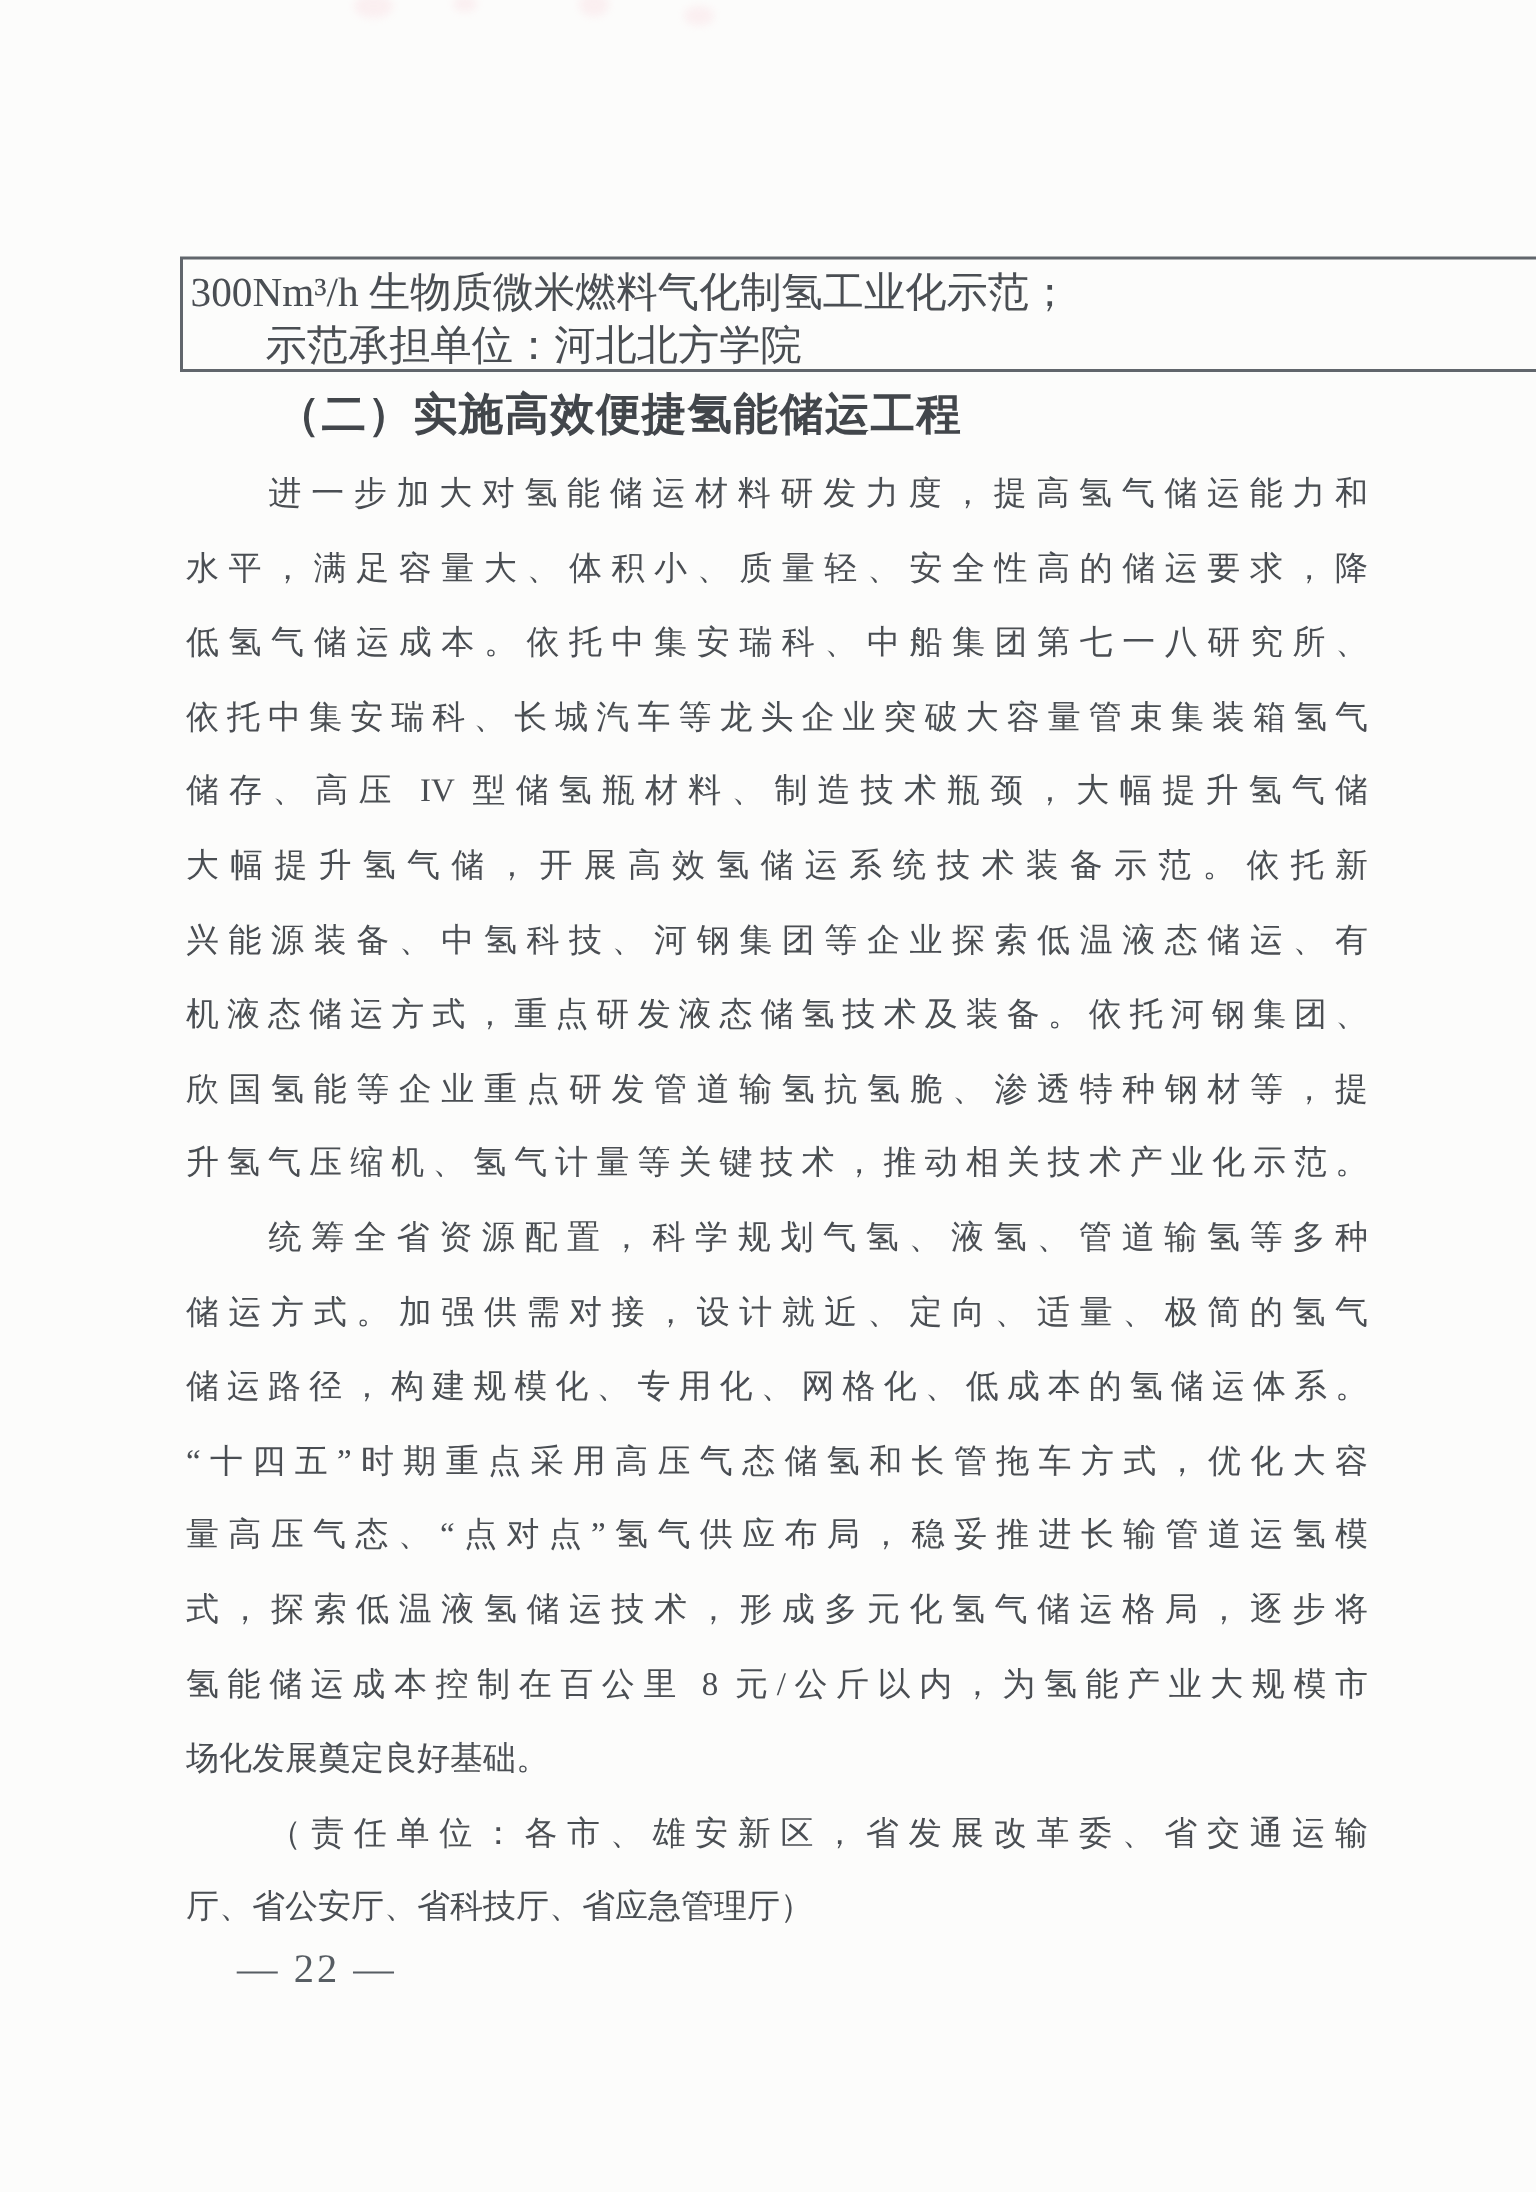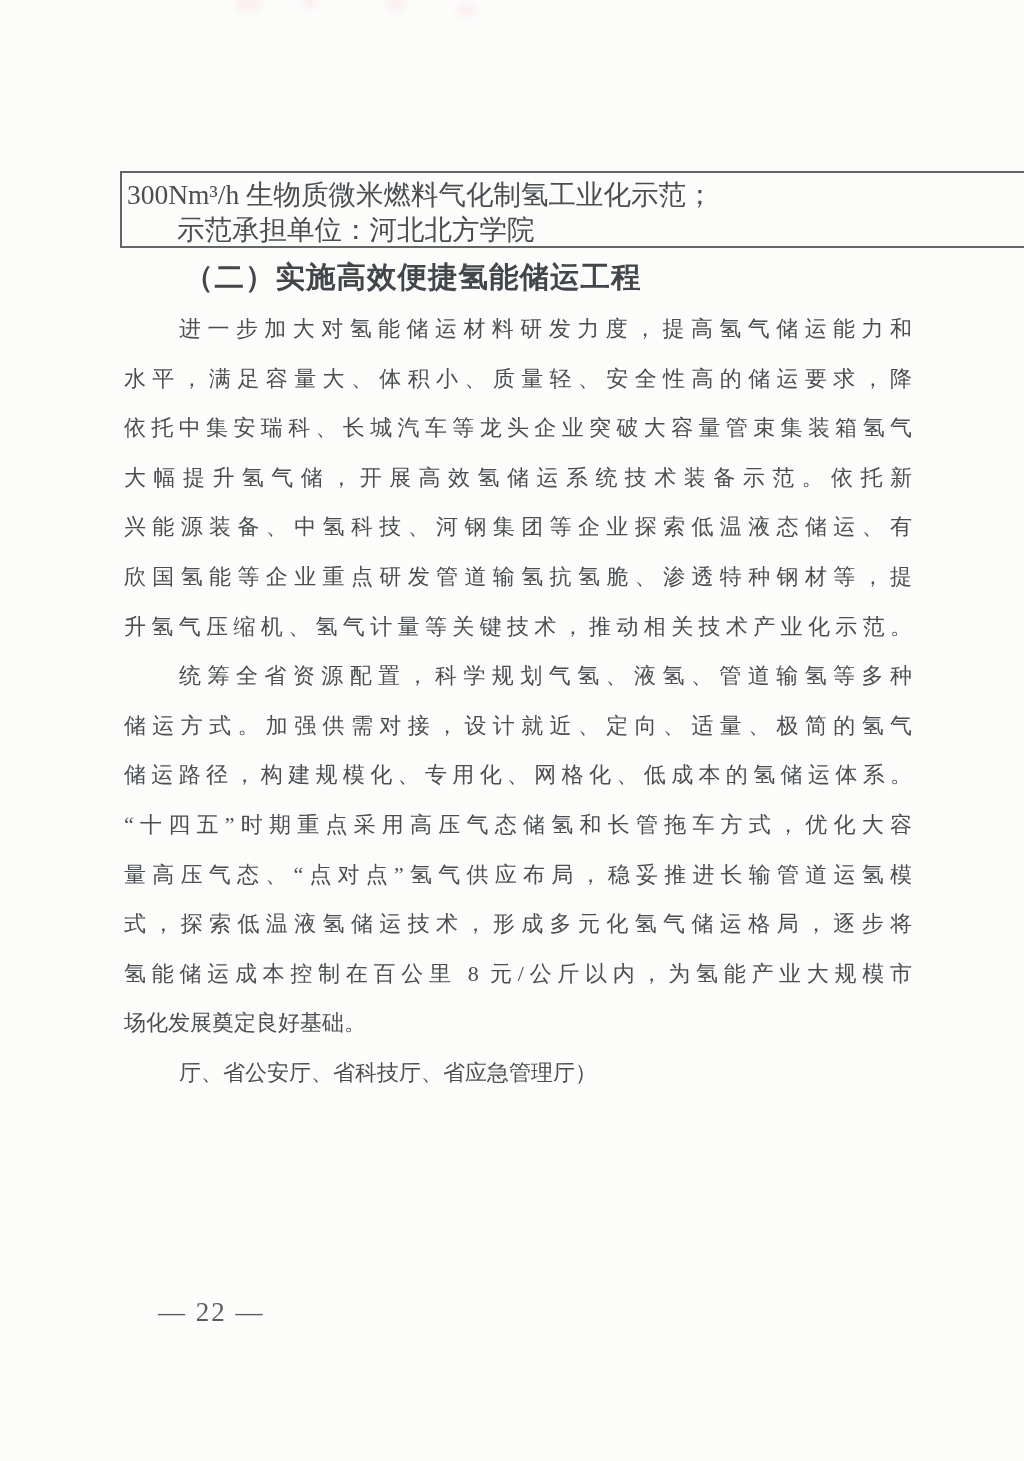--- a/index.html
+++ b/index.html
@@ -81,35 +81,39 @@
       <div class="cline">300Nm³/h 生物质微米燃料气化制氢工业化示范；</div>
       <div class="cline">示范承担单位：河北北方学院</div>
     </div>
 
   <div class="heading">（二）实施高效便捷氢能储运工程</div>
 
   <div class="body-text">
       <div class="para">
         <div class="line">进一步加大对氢能储运材料研发力度，提高氢气储运能力和</div>
         <div class="line">水平，满足容量大、体积小、质量轻、安全性高的储运要求，降</div>
+        <div class="line">低氢气储运成本。依托中集安瑞科、中船集团第七一八研究所、</div>
         <div class="line">依托中集安瑞科、长城汽车等龙头企业突破大容量管束集装箱氢气</div>
+        <div class="line">储存、高压 IV 型储氢瓶材料、制造技术瓶颈，大幅提升氢气储</div>
         <div class="line">大幅提升氢气储，开展高效氢储运系统技术装备示范。依托新</div>
         <div class="line">兴能源装备、中氢科技、河钢集团等企业探索低温液态储运、有</div>
+        <div class="line">机液态储运方式，重点研发液态储氢技术及装备。依托河钢集团、</div>
         <div class="line">欣国氢能等企业重点研发管道输氢抗氢脆、渗透特种钢材等，提</div>
         <div class="line">升氢气压缩机、氢气计量等关键技术，推动相关技术产业化示范。</div>
       </div>
       <div class="para">
         <div class="line">统筹全省资源配置，科学规划气氢、液氢、管道输氢等多种</div>
         <div class="line">储运方式。加强供需对接，设计就近、定向、适量、极简的氢气</div>
         <div class="line">储运路径，构建规模化、专用化、网格化、低成本的氢储运体系。</div>
         <div class="line">“十四五”时期重点采用高压气态储氢和长管拖车方式，优化大容</div>
         <div class="line">量高压气态、“点对点”氢气供应布局，稳妥推进长输管道运氢模</div>
         <div class="line">式，探索低温液氢储运技术，形成多元化氢气储运格局，逐步将</div>
         <div class="line">氢能储运成本控制在百公里 8 元/公斤以内，为氢能产业大规模市</div>
         <div class="line short">场化发展奠定良好基础。</div>
       </div>
       <div class="para">
+        <div class="line">（责任单位：各市、雄安新区，省发展改革委、省交通运输</div>
         <div class="line short">厅、省公安厅、省科技厅、省应急管理厅）</div>
       </div>
     </div>
 
   <div class="page-number">— 22 —</div>
 </div>
 
 </body></html>

